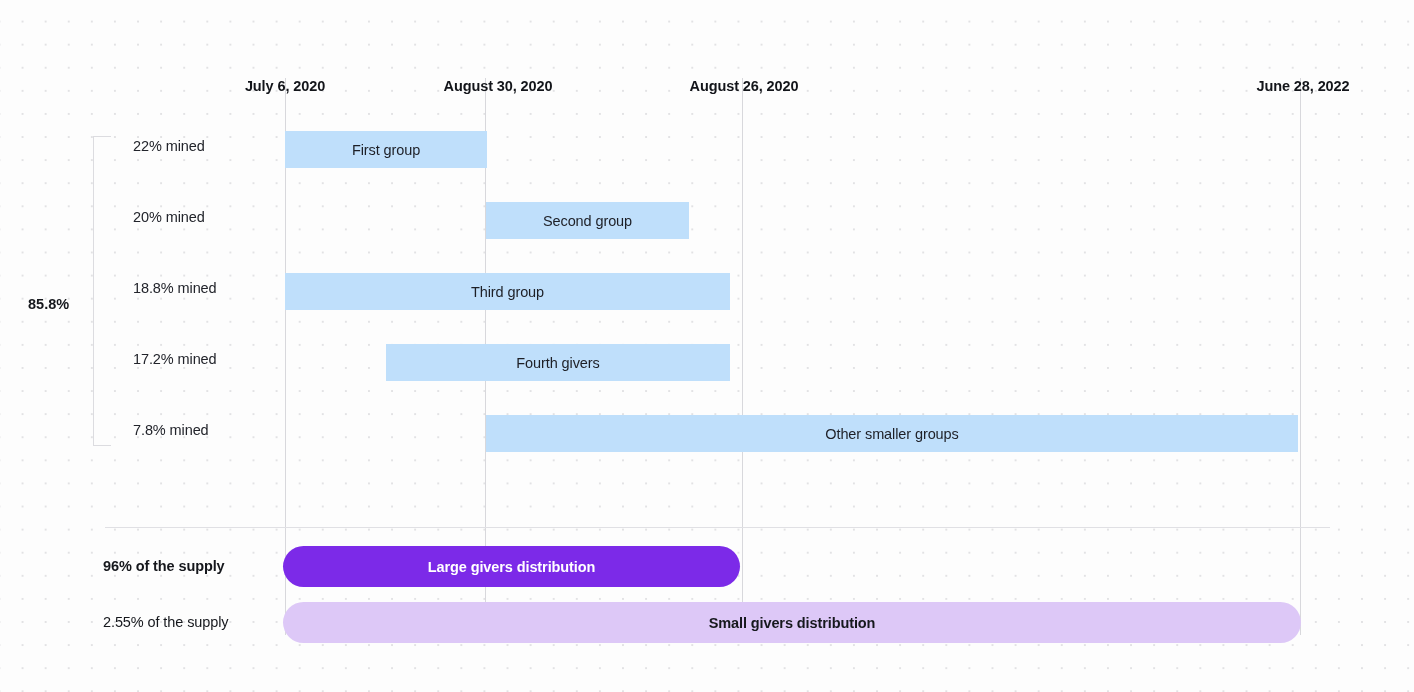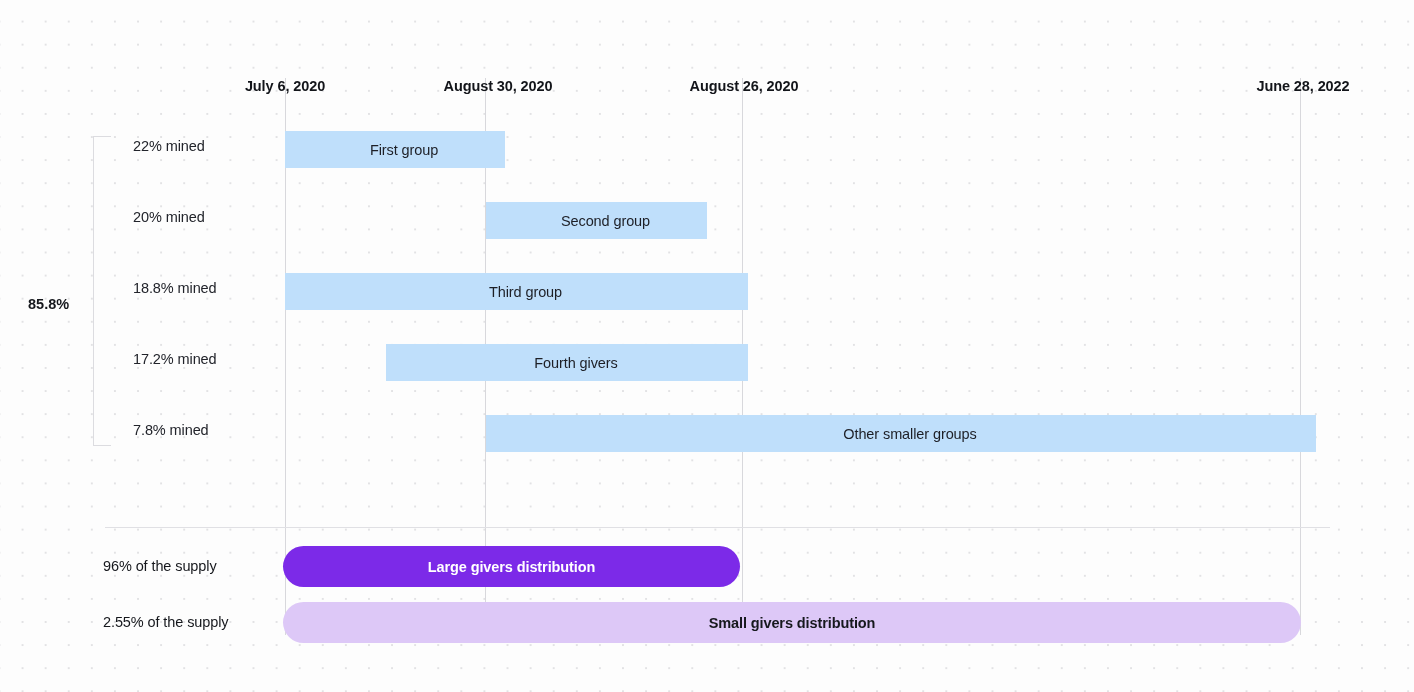--- a/index.html
+++ b/index.html
@@ -69,21 +69,20 @@
     letter-spacing: -0.1px;
     text-align: center;
   }
   .bar {
     position: absolute;
     height: 37px;
     background: #bfdffb;
     display: flex;
     align-items: center;
     justify-content: center;
-    padding-left: 18px;
   }
   .bar-text {
     font-size: 14.5px;
     color: #1d1f26;
     white-space: nowrap;
     letter-spacing: -0.1px;
   }
 
   
   .divider {
@@ -96,21 +95,21 @@
   }
 
   
   .supply-label {
     position: absolute;
     font-size: 14.5px;
     color: #15171c;
     white-space: nowrap;
     letter-spacing: -0.1px;
   }
-  .supply-label.bold { font-weight: normal; }
+  .supply-label.bold { font-weight: bold; }
 
   .pill {
     position: absolute;
     height: 41px;
     border-radius: 21px;
     display: flex;
     align-items: center;
     justify-content: center;
   }
   .pill-text {

